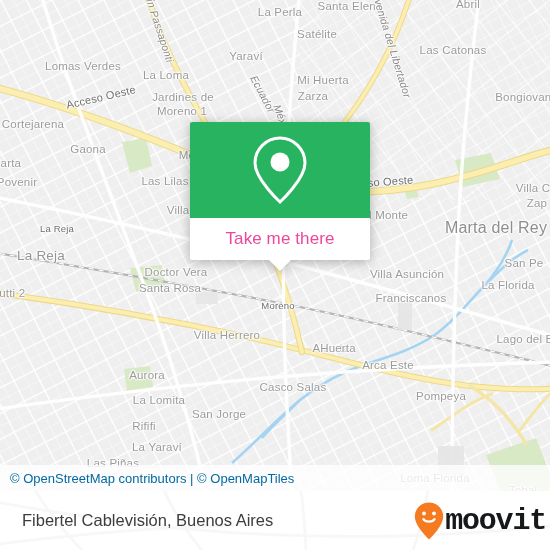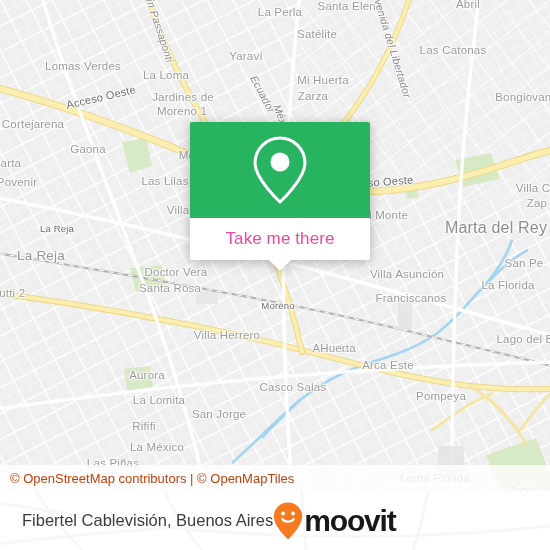--- a/index.html
+++ b/index.html
@@ -70,35 +70,35 @@
   }
 
   
   .attrib{
     position:absolute;left:0;top:465px;width:550px;height:26px;
     background:rgba(255,255,255,.78);
     display:flex;align-items:center;
     z-index:5;
   }
   .attrib span{
-    font-size:13px;color:#c2410c;padding-left:10px;white-space:nowrap;
+    font-size:13px;color:#0369a1;padding-left:10px;white-space:nowrap;
   }
 
   
   .footer{
     position:absolute;left:0;top:491px;width:550px;height:59px;
     background:#ffffff;
-    display:flex;align-items:center;
+    display:flex;align-items:center;justify-content:space-between;
     overflow:hidden;
   }
   .footer-title{
     font-size:16.5px;color:#3d3d3d;padding-left:22px;white-space:nowrap;
   }
   .brand{
-    display:flex;align-items:center;padding-right:16px;
+    display:flex;align-items:center;padding-right:4px;font-family:Liberation Mono, monospace;
   }
   .brand-word{
     font-size:30px;font-weight:bold;color:#17181a;
     letter-spacing:-1.2px;margin-left:1px;line-height:1;
   }
   .footer-watermark{
     position:absolute;left:0;top:0;width:550px;height:59px;
     opacity:.5;pointer-events:none;
   }
 </style>
@@ -214,21 +214,21 @@
         <div class="lbl place" style="left: 165px; top: 181px;">Las Lilas</div>
         <div class="lbl place" style="left: 178px; top: 210px;">Villa</div>
         <div class="lbl place" style="left: 187px; top: 155px;">Mo</div>
         <div class="lbl place" style="left: 176px; top: 272px;">Doctor Vera</div>
         <div class="lbl place" style="left: 170px; top: 288px;">Santa Rosa</div>
         <div class="lbl place" style="left: 227px; top: 335px;">Villa Herrero</div>
         <div class="lbl place" style="left: 147px; top: 375px;">Aurora</div>
         <div class="lbl place" style="left: 159px; top: 400px;">La Lomita</div>
         <div class="lbl place" style="left: 219px; top: 414px;">San Jorge</div>
         <div class="lbl place" style="left: 144px; top: 426px;">Rififi</div>
-        <div class="lbl place" style="left: 157px; top: 447px;">La México</div>
+        <div class="lbl place" style="left: 157px; top: 447px;">La Yaraví</div>
         <div class="lbl place" style="left: 113px; top: 463px;">Las Piñas</div>
         <div class="lbl place" style="left: 285px; top: 387px; margin-left: 8px;">Casco Salas</div>
         <div class="lbl place" style="left: 331px; top: 348px;">Alcorta</div>
         <div class="lbl place" style="left: 388px; top: 365px;">Arca Este</div>
         <div class="lbl place" style="left: 441px; top: 396px;">Pompeya</div>
         <div class="lbl place" style="left: 338px; top: 348px;">Huerta</div>
         <div class="lbl place" style="left: 377px; top: 274px; margin-left: 30px;">Villa Asunción</div>
         <div class="lbl place" style="left: 411px; top: 298px;">Franciscanos</div>
         <div class="lbl place" style="left: 508px; top: 285px;">La Florida</div>
         <div class="lbl place" style="left: 525px; top: 339px;">Lago del B</div>

